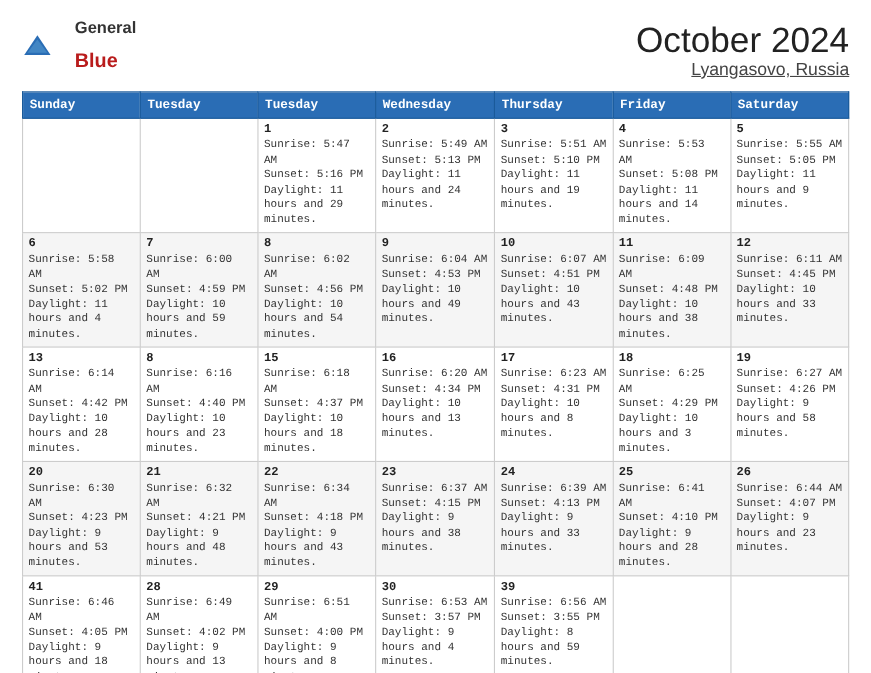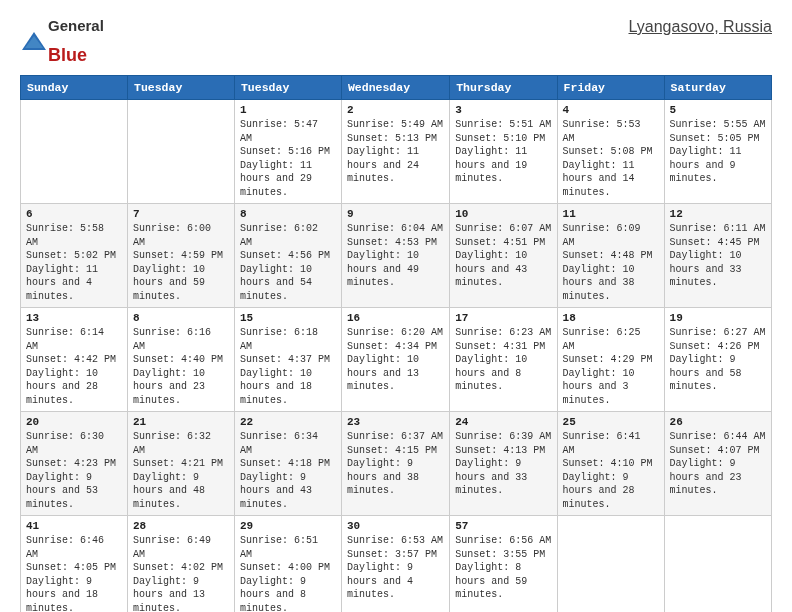--- a/index.html
+++ b/index.html
@@ -18,21 +18,21 @@
     }
     .header {
       display: flex;
       justify-content: space-between;
       align-items: flex-start;
       margin-bottom: 10px;
     }
     .logo {
       display: flex;
       align-items: center;
-      gap: 0;
+      gap: 20px;
     }
     .logo-text {
       display: flex;
       flex-direction: column;
       line-height: 1.1;
     }
     .logo-general {
       font-size: 15px;
       font-weight: bold;
       color: #333;
@@ -114,20 +114,21 @@
       <svg class="logo-icon" viewBox="0 0 28 28">
         <polygon points="14,4 26,22 2,22" fill="#2a6db5"></polygon>
         <polygon points="14,8 23,20 5,20" fill="#5a9fd4" opacity="0.5"></polygon>
       </svg>
       <div class="logo-text">
         <span class="logo-general">General</span>
         <span class="logo-blue">Blue</span>
       </div>
     </div>
     <div class="title-section">
+      <div class="title-month">October 2024</div>
       <div class="title-location">Lyangasovo, Russia</div>
     </div>
   </div>
 
   <table class="calendar">
     <thead>
       <tr>
       <th>Sunday</th>
           <th>Tuesday</th>
           <th>Tuesday</th>
@@ -263,21 +264,21 @@
           </td>
           <td>
             <span class="day-number">29</span>
             <div class="day-info">Sunrise: 6:51 AM<br>Sunset: 4:00 PM<br>Daylight: 9 hours and 8 minutes.</div>
           </td>
           <td>
             <span class="day-number">30</span>
             <div class="day-info">Sunrise: 6:53 AM<br>Sunset: 3:57 PM<br>Daylight: 9 hours and 4 minutes.</div>
           </td>
           <td>
-            <span class="day-number">57</span>
+            <span class="day-number">39</span>
             <div class="day-info">Sunrise: 6:56 AM<br>Sunset: 3:55 PM<br>Daylight: 8 hours and 59 minutes.</div>
           </td>
           <td class="empty-cell"></td>
           <td class="empty-cell"></td>
         </tr>
       </tbody>
   </table>
 </div>
 
 </body></html>

